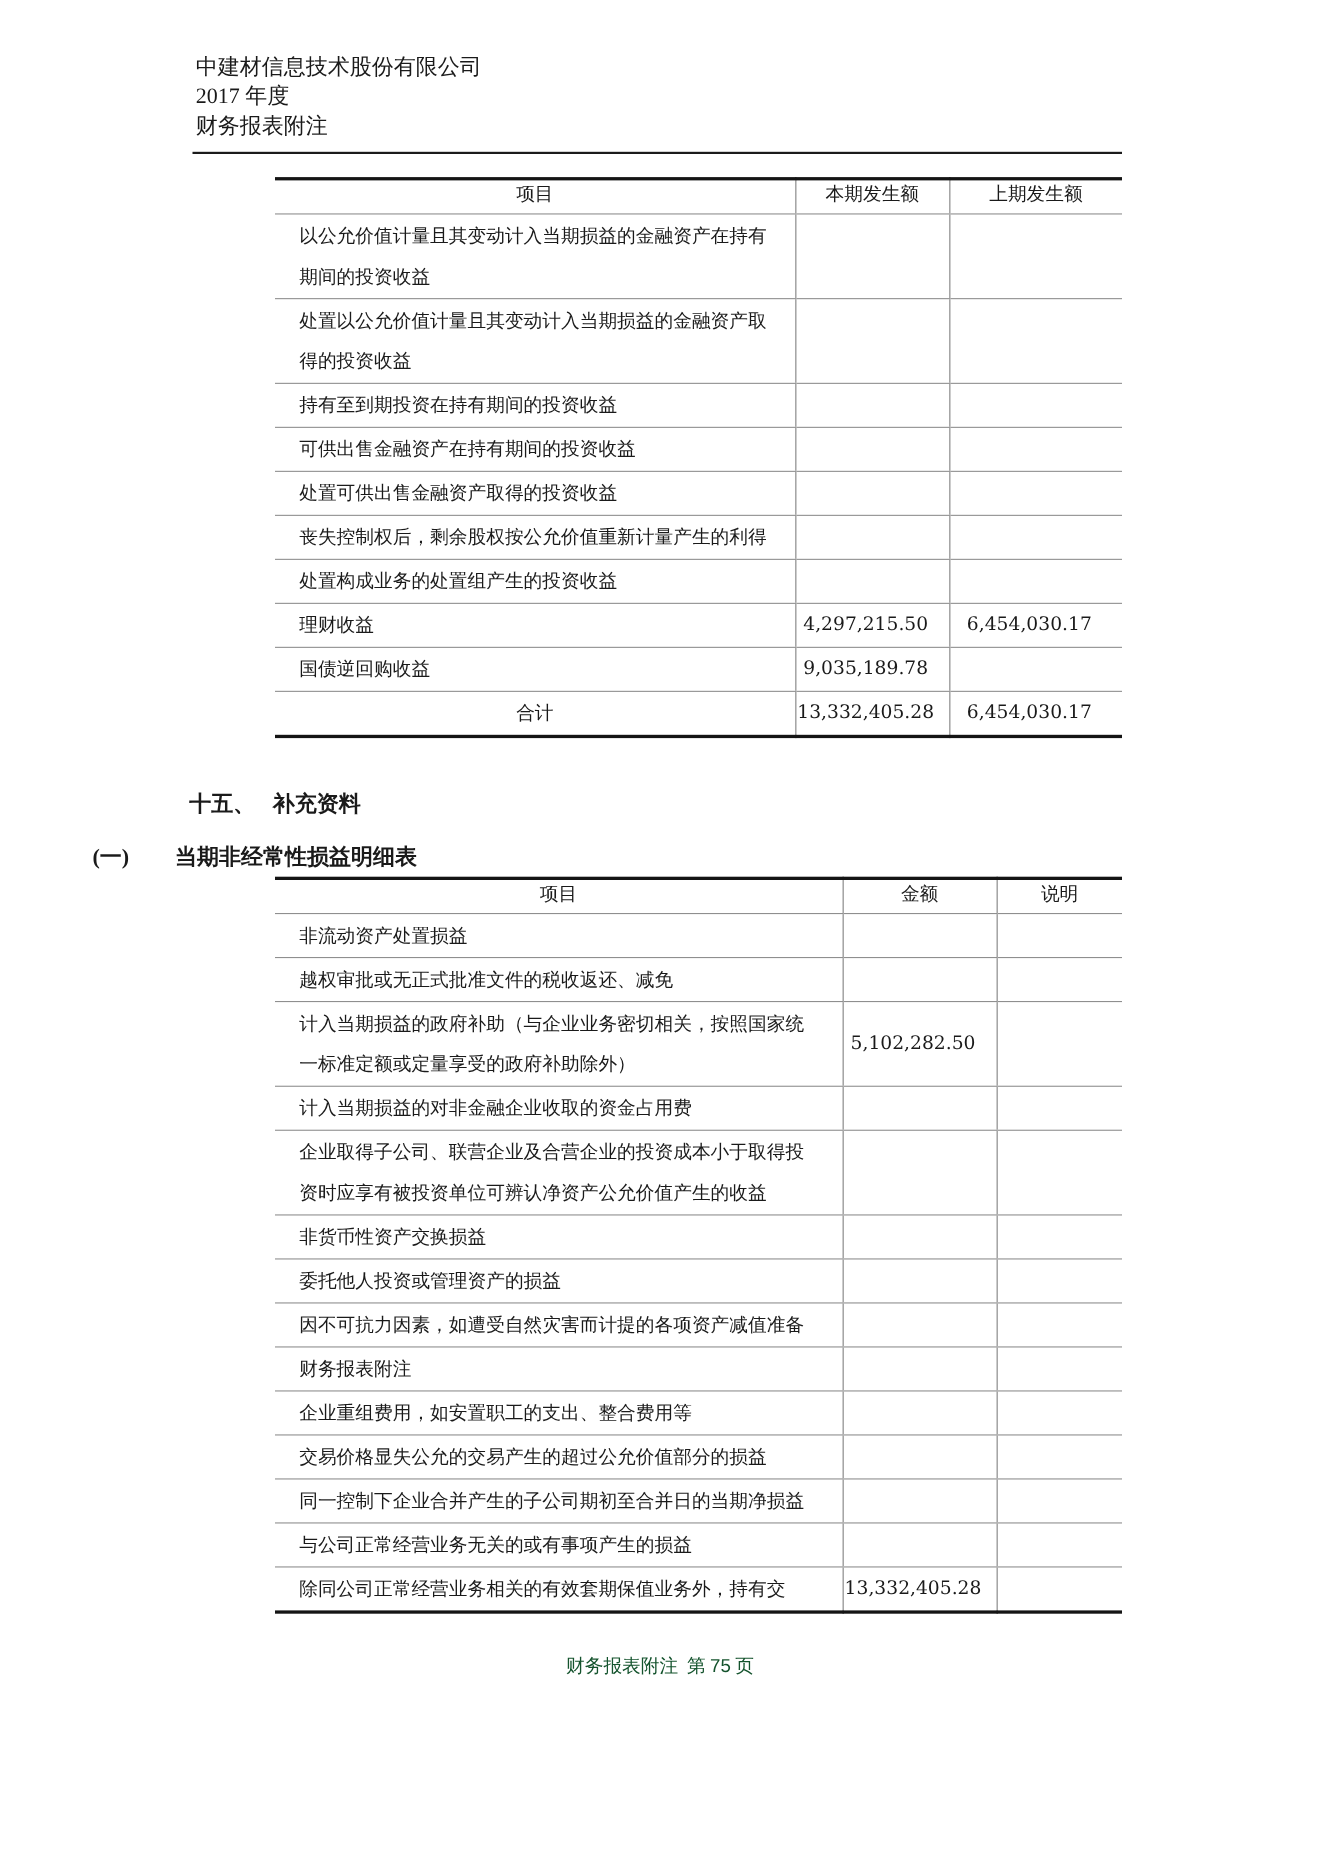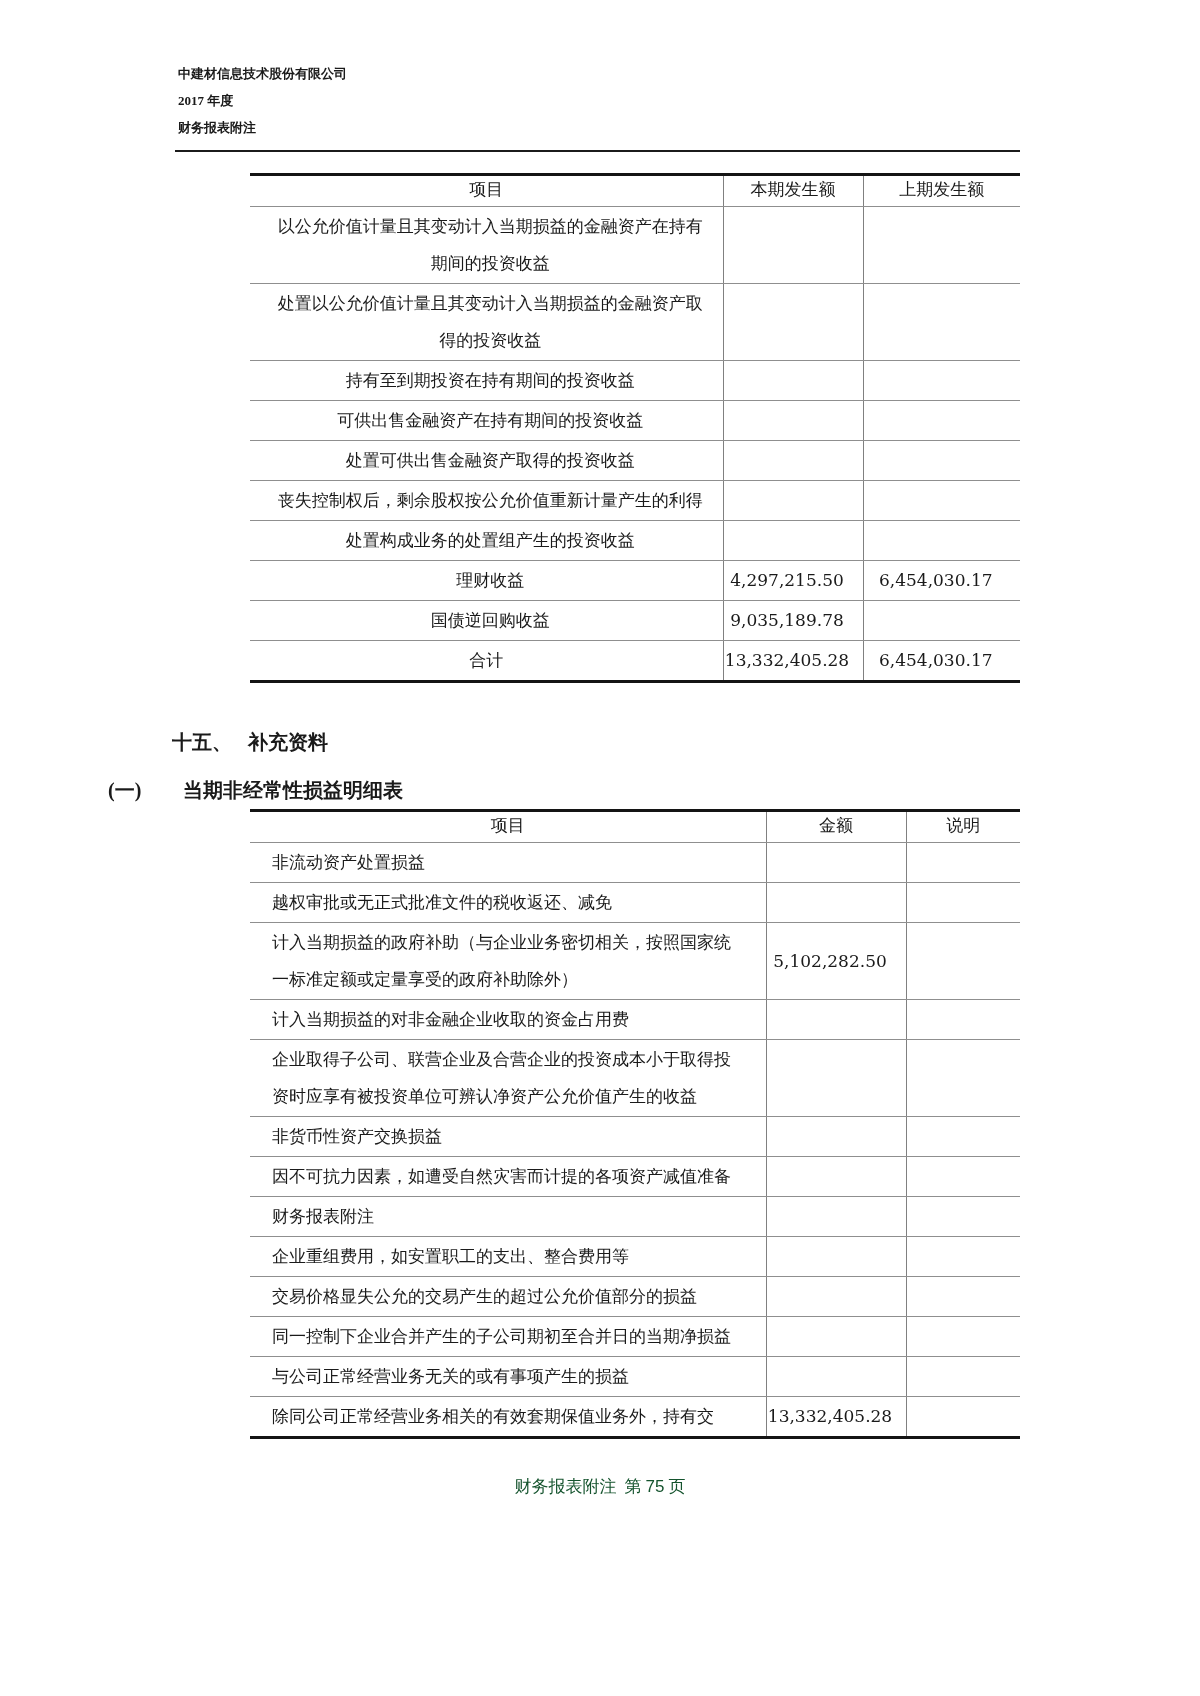--- a/index.html
+++ b/index.html
@@ -8,23 +8,23 @@
   }
   body {
     width: 1200px; height: 1696px;
     position: relative;
     overflow: hidden;
     color: #1a1a1a;
     font-family: "Liberation Serif", "DejaVu Serif", serif;
   }
   
   .page-header {
-    margin: 60px 0 0 178px;
-    font-size: 13px;
-    font-weight: bold;
+    margin: 48px 0 0 178px;
+    font-size: 20px;
+    font-weight: normal;
     line-height: 27px;
   }
   .header-rule {
     margin: 9px 0 0 175px;
     width: 845px;
     height: 0;
     border-top: 2px solid #1b1b1b;
   }
   
   table.doc-table {
@@ -47,41 +47,41 @@
   table.doc-table tbody td {
     line-height: 37px;
     padding: 1px 0;
     border-bottom: 1px solid #8f8f8f;
     vertical-align: middle;
   }
   table.doc-table th + th,
   table.doc-table td + td {
     border-left: 1px solid #808080;
   }
-  table.t1 td.item { text-align: center; padding-left: 22px; padding-right: 14px; }
+  table.t1 td.item { text-align: left; padding-left: 22px; padding-right: 14px; }
   table.t2 td.item { text-align: left; padding-left: 22px; padding-right: 24px; }
   table.doc-table td.num {
     text-align: center;
     padding-right: 12px;
     font-family: "DejaVu Serif", "Liberation Serif", serif;
   }
   table.doc-table tr.total-row td.item {
     text-align: center;
     padding-left: 0; padding-right: 0;
   }
   
   .section-heading {
     margin: 46px 0 0 172px;
     font-size: 20px;
     font-weight: bold;
     font-family: "Liberation Sans", "DejaVu Sans", sans-serif;
   }
   .section-heading .sec-num { display: inline-block; width: 76px; }
   .subsection-heading {
-    margin: 21px 0 5px 108px;
+    margin: 21px 0 5px 84px;
     font-size: 20px;
     font-weight: bold;
     font-family: "Liberation Sans", "DejaVu Sans", sans-serif;
   }
   .subsection-heading .sub-num { display: inline-block; width: 75px; font-family: "Liberation Serif", serif; }
   
   .page-footer {
     margin-top: 36px;
     width: 100%;
     text-align: center;
@@ -233,20 +233,25 @@
         <td class="num"></td>
         <td class="num"></td>
       </tr>
 
       <tr>
         <td class="item">非货币性资产交换损益</td>
         <td class="num"></td>
         <td class="num"></td>
       </tr>
 
+      <tr>
+        <td class="item">委托他人投资或管理资产的损益</td>
+        <td class="num"></td>
+        <td class="num"></td>
+      </tr>
 
       <tr>
         <td class="item">因不可抗力因素，如遭受自然灾害而计提的各项资产减值准备</td>
         <td class="num"></td>
         <td class="num"></td>
       </tr>
 
       <tr>
         <td class="item">财务报表附注</td>
         <td class="num"></td>

